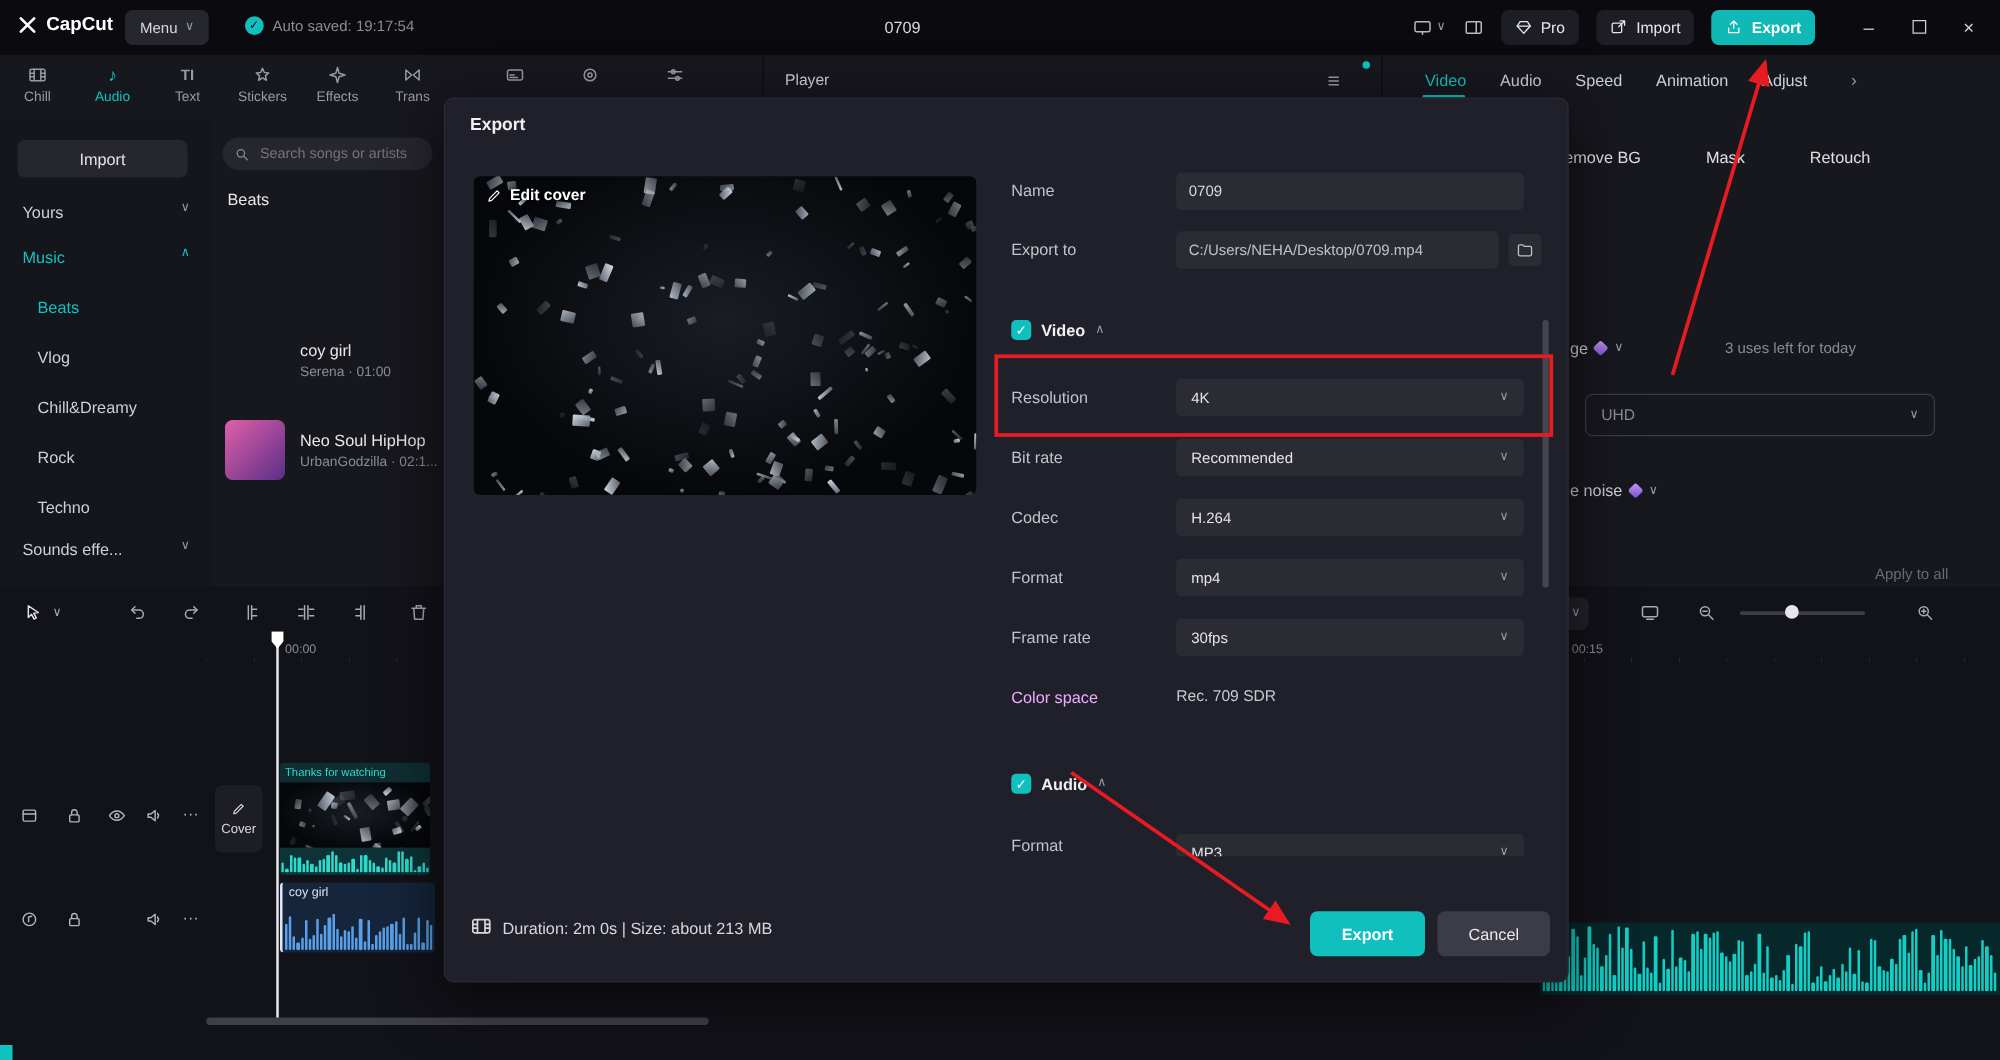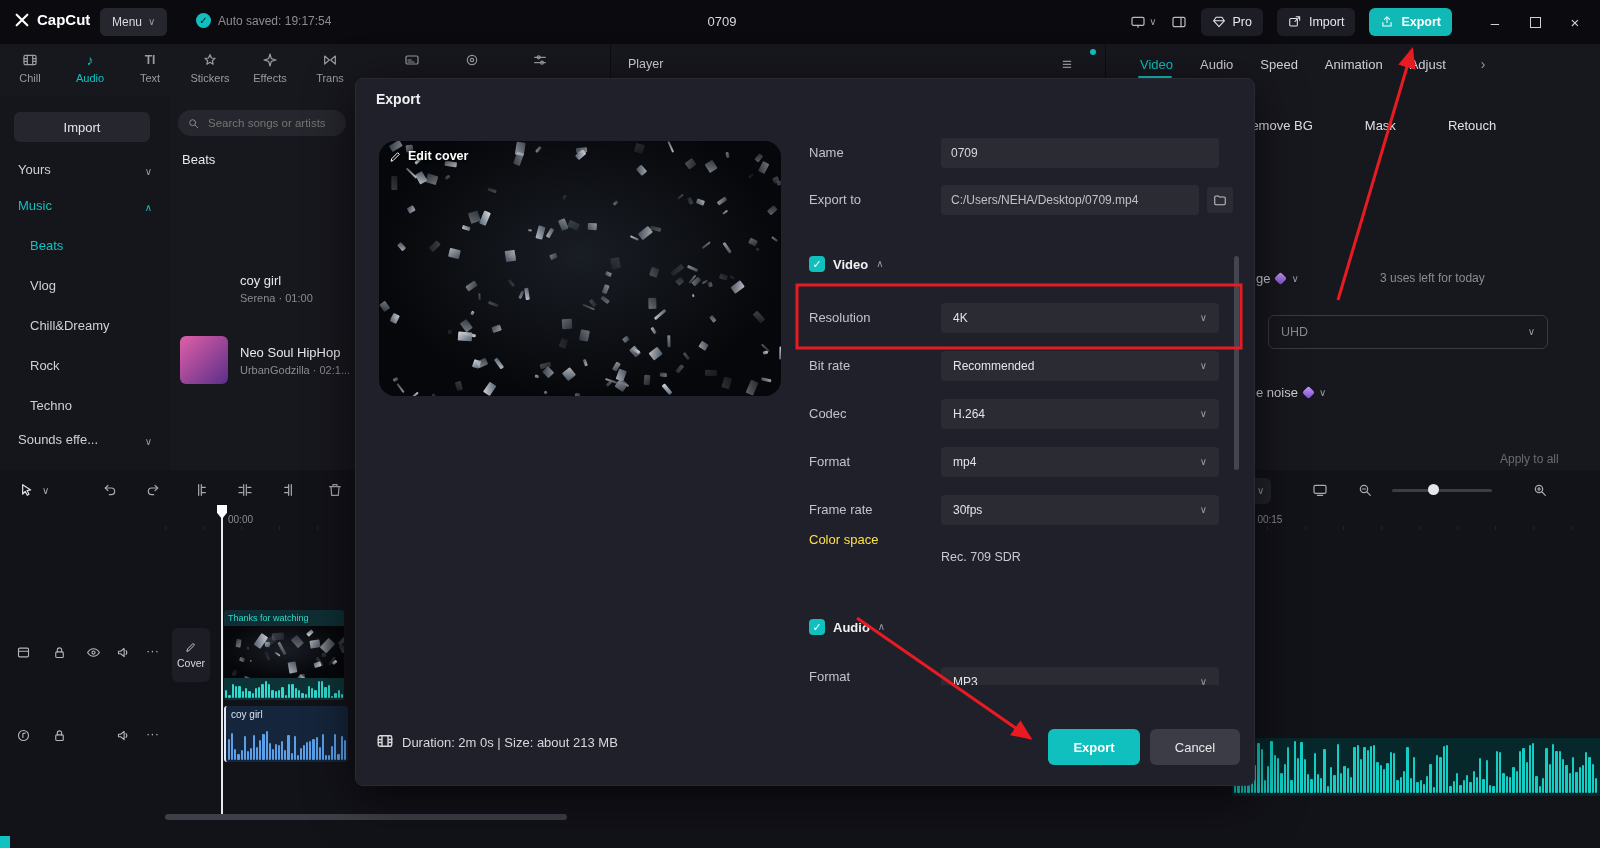--- a/index.html
+++ b/index.html
@@ -25,21 +25,21 @@
   .vdiv{position:absolute;top:44px;width:1px;height:426px;background:#0d0d12}
   .hdiv{position:absolute;left:0;top:470px;width:1600px;height:1px;background:#0a0a0e}
   
   .tabstrip{position:absolute;left:0;top:44px;width:610px;height:52px;display:flex;align-items:flex-start;padding-top:8px}
   .mtab{width:60px;display:flex;flex-direction:column;align-items:center;gap:4px;color:#9a9aa3;font-size:11px}
   .mtab.active{color:#10c2c0}
   .mtab .glyph{font-size:14px;line-height:16px;height:16px}
   
   .sidebar{position:absolute;left:0;top:96px;width:170px;height:374px;background:#15151c}
   .import-btn{position:absolute;left:14px;top:16px;width:136px;height:30px;background:#26262e;border-radius:6px;display:flex;align-items:center;justify-content:center;color:#e5e5e8}
-  .side-item{position:absolute;left:18px;width:134px;display:flex;align-items:flex-end;justify-content:space-between;color:#cfcfd6;font-size:13px}
+  .side-item{position:absolute;left:18px;width:134px;display:flex;align-items:flex-start;justify-content:space-between;color:#cfcfd6;font-size:13px}
   .side-item.teal{color:#10c2c0}
   .side-sub{position:absolute;left:30px;color:#cfcfd6;font-size:13px}
   .side-sub.teal{color:#10c2c0}
   
   .music-panel{position:absolute;left:170px;top:96px;width:185px;height:374px;overflow:hidden}
   .searchbox{position:absolute;left:8px;top:14px;width:168px;height:26px;background:#26262e;border-radius:13px;display:flex;align-items:center;gap:6px;padding:0 9px;box-sizing:border-box;color:#8b8b94}
   .searchbox input{background:transparent;border:none;outline:none;color:#b9b9c2;font-size:11.5px;width:120px;font-family:inherit}
   .beats-header{position:absolute;left:12px;top:56px;color:#e8e8ea;font-size:13px}
   .track-row{position:absolute;left:0;width:185px;height:72px;display:flex;align-items:center;gap:12px;padding-left:10px;box-sizing:border-box}
   .thumb{width:48px;height:48px;border-radius:6px;flex:0 0 48px}
@@ -80,21 +80,21 @@
   .clip-audio .wavewrap{position:absolute;left:2px;right:2px;bottom:2px;height:30px;color:#5a9fe8}
   .audio-right{position:absolute;left:1232px;top:268px;width:368px;height:58px;background:#07282b;color:#12cfc6;padding:3px 2px;box-sizing:border-box}
   .waveform{display:flex;align-items:flex-end;gap:1px;height:100%;overflow:hidden}
   .waveform i{flex:1 1 auto;min-width:1px;background:currentColor;border-radius:1px;display:block}
   .hscroll{position:absolute;left:165px;top:344px;width:402px;height:6px;background:#3f3f49;border-radius:3px}
   .corner-chip{position:absolute;left:0;top:366px;width:10px;height:12px;background:#10c2c0}
   
   .dialog{position:absolute;left:355px;top:78px;width:900px;height:708px;background:#20202a;border-radius:8px;box-shadow:0 12px 48px rgba(0,0,0,.65);z-index:20;border:1px solid #2a2a34;box-sizing:border-box}
   .dialog-title{position:absolute;left:20px;top:12px;font-size:14px;font-weight:bold;color:#f0f0f2}
   .dialog-body{position:absolute;left:0;top:0;width:898px;height:606px;overflow:hidden}
-  .cover{position:absolute;left:23px;top:62px;width:402px;height:255px;border-radius:16px;overflow:hidden}
+  .cover{position:absolute;left:23px;top:62px;width:402px;height:255px;border-radius:5px;overflow:hidden}
   .shards{position:relative;background:radial-gradient(ellipse at 50% 45%,#191d24 0%,#06070a 72%)}
   .shards i{position:absolute;background:linear-gradient(135deg,#eef3f8,#5f6b7c);border-radius:1px;display:block}
   .editcover{position:absolute;left:10px;top:8px;display:flex;align-items:center;gap:6px;color:#fff;font-size:12.5px;font-weight:bold;z-index:2;text-shadow:0 1px 3px rgba(0,0,0,.8)}
   .flabel{position:absolute;left:453px;color:#c2c2ca;font-size:13px}
   .finput{position:absolute;left:585px;width:278px;height:30px;background:#2b2b34;border:none;border-radius:4px;color:#d8d8de;font-size:12px;padding:0 10px;box-sizing:border-box;outline:none;font-family:inherit}
   .folder-btn{position:absolute;left:851px;width:26px;height:26px;background:#2b2b34;border-radius:4px;display:flex;align-items:center;justify-content:center;color:#c2c2ca}
   .select{position:absolute;left:585px;width:278px;height:30px;background:#2b2b34;border-radius:4px;display:flex;align-items:center;justify-content:space-between;padding:0 12px;box-sizing:border-box;color:#e4e4e8;font-size:12px}
   .checkrow{position:absolute;left:453px;display:flex;align-items:center;gap:8px}
   .checkbox{width:16px;height:16px;border-radius:4px;background:#10c0be;color:#fff;font-size:11px;display:flex;align-items:center;justify-content:center;font-weight:bold}
   .sectionlabel{color:#f0f0f2;font-weight:bold;font-size:13px}
@@ -872,21 +872,21 @@
         <span>mp4</span>
         <span class="chev">∨</span>
       </div>
 
       <div class="flabel" style="top:423px">Frame rate</div>
       <div class="select" style="top:416px">
         <span>30fps</span>
         <span class="chev">∨</span>
       </div>
 
-      <div class="flabel" style="top:453px;color:#fde047">Color space</div>
+      <div class="flabel" style="top:471px;color:#f0abfc">Color space</div>
       <div class="cs-value" style="top:471px">Rec. 709 SDR</div>
 
       <div class="checkrow" style="top:540px">
         <span class="checkbox">✓</span>
         <span class="sectionlabel">Audio</span>
         <span class="chev">∧</span>
       </div>
 
       <div class="flabel" style="top:590px">Format</div>
       <div class="select" style="top:588px">

